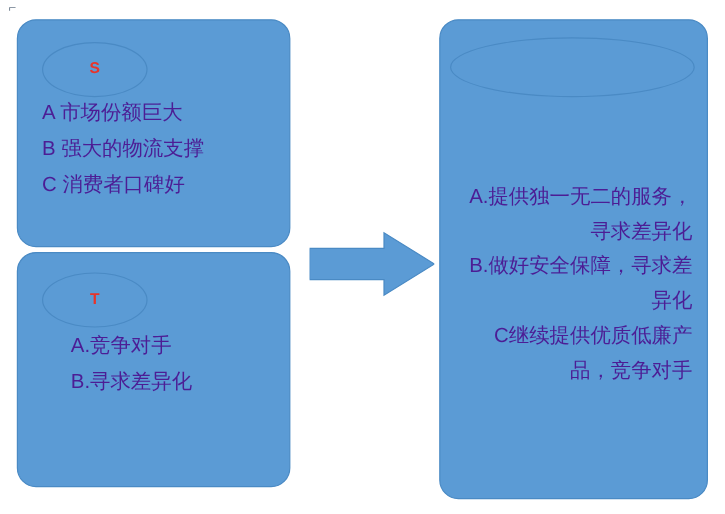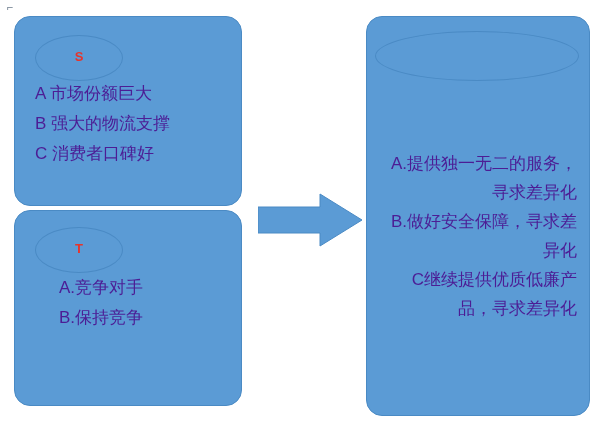--- a/index.html
+++ b/index.html
@@ -174,32 +174,32 @@
       <div class="line">B 强大的物流支撑</div>
       <div class="line">C 消费者口碑好</div>
     </div>
   </div>
 
   <div class="box" id="box-t">
     <div class="ellipse" id="ellipse-t"></div>
     <div class="head-label" id="label-t">T</div>
     <div class="lines" id="lines-t">
       <div class="line">A.竞争对手</div>
-      <div class="line">B.保持竞争</div>
+      <div class="line">B.寻求差异化</div>
     </div>
   </div>
 
   <div id="arrow">
     <svg width="104" height="56" viewBox="0 0 104 56" xmlns="http://www.w3.org/2000/svg">
       <polygon points="0,15 62,15 62,2 104,28 62,54 62,41 0,41" fill="#5b9bd5" stroke="#4a8ac4" stroke-width="1"></polygon>
     </svg>
   </div>
 
   <div class="box" id="box-st">
     <div class="ellipse" id="ellipse-st"></div>
     <div class="lines wrap" id="lines-st">
       <div class="line">A.提供独一无二的服务，寻求差异化</div>
       <div class="line">B.做好安全保障，寻求差异化</div>
-      <div class="line">C继续提供优质低廉产品，寻求差异化</div>
+      <div class="line">C继续提供优质低廉产品，竞争对手</div>
     </div>
   </div>
 
 </div>
 
 </body></html>

